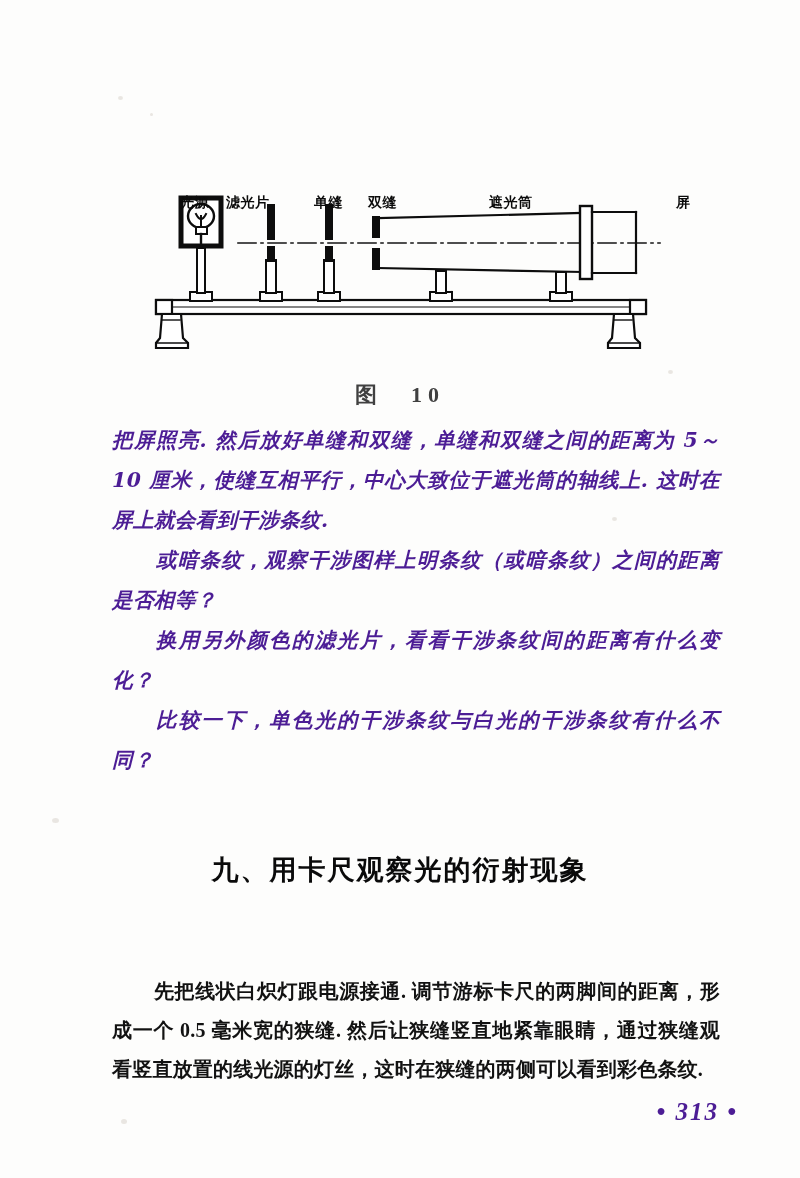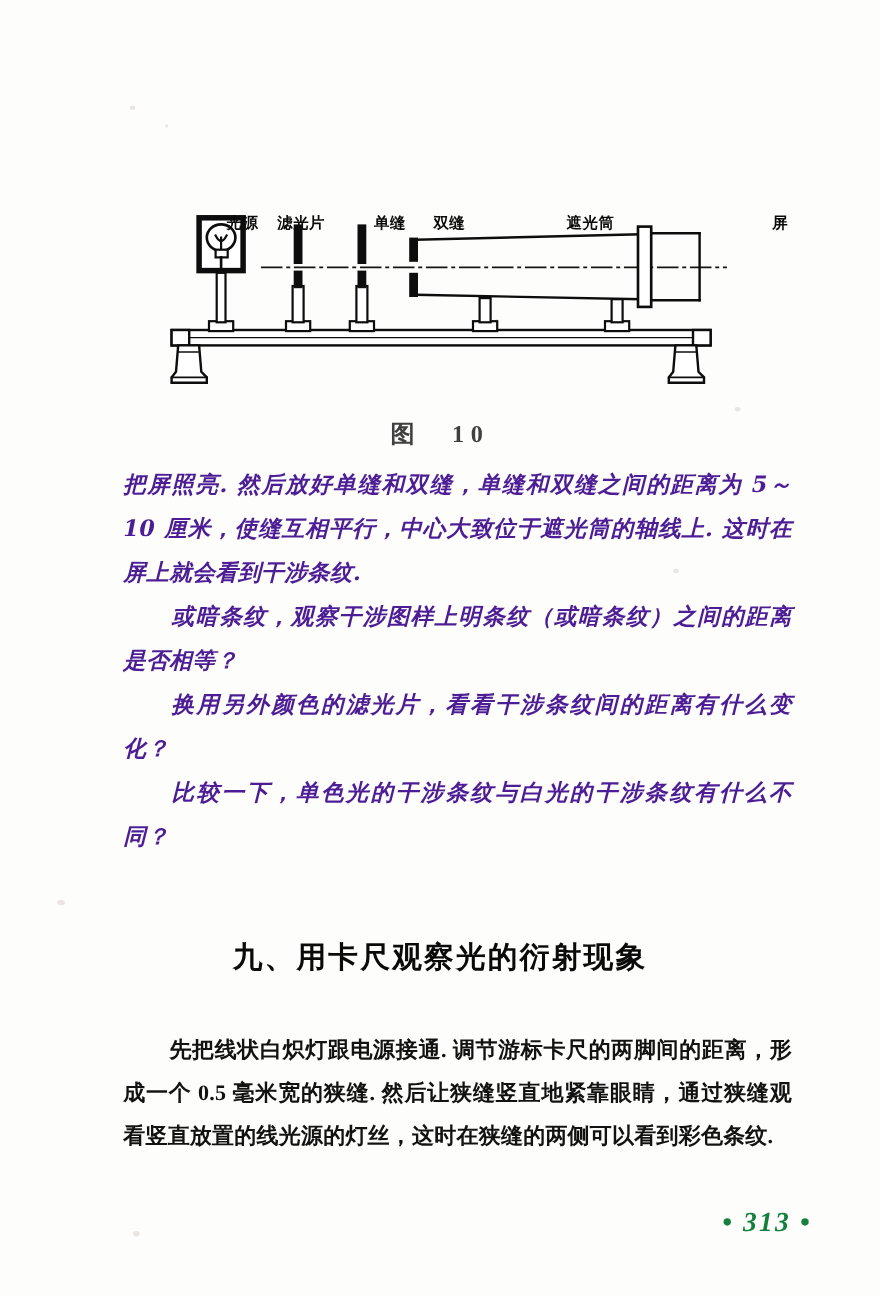--- a/index.html
+++ b/index.html
@@ -34,21 +34,20 @@
     height: 180px;
   }
   .fig-label {
     position: absolute;
     font-family: "Liberation Sans", "DejaVu Sans", sans-serif;
     font-weight: bold;
     font-size: 14px;
     color: #0b0b0b;
     letter-spacing: .5px;
     white-space: nowrap;
-    padding-left: 26px;
   }
   .fig-caption {
     position: absolute;
     left: 0;
     top: 380px;
     width: 800px;
     text-align: center;
     font-family: "Liberation Serif", "DejaVu Serif", serif;
     font-size: 22px;
     font-weight: bold;
@@ -93,33 +92,34 @@
     left: 112px;
     width: 608px;
     font-family: "Liberation Serif", "DejaVu Serif", serif;
     font-size: 20px;
     font-weight: bold;
     line-height: 39px;
     color: #121212;
     text-align: justify;
     text-justify: inter-character;
     letter-spacing: .2px;
+    margin-top: 36px;
   }
   .song-block.indent { text-indent: 42px; }
 
   
   .page-number {
     position: absolute;
     right: 62px;
     top: 1098px;
     font-family: "Liberation Serif", "DejaVu Serif", serif;
     font-style: italic;
     font-weight: bold;
     font-size: 25px;
-    color: #15803d;
+    color: #4c1d95;
     letter-spacing: 2px;
     margin-left: 19px;
   }
 </style>
 </head>
 <body>
 
 <div class="page">
 
   <div class="speck" style="left:118px;top:96px;width:5px;height:4px;"></div>

